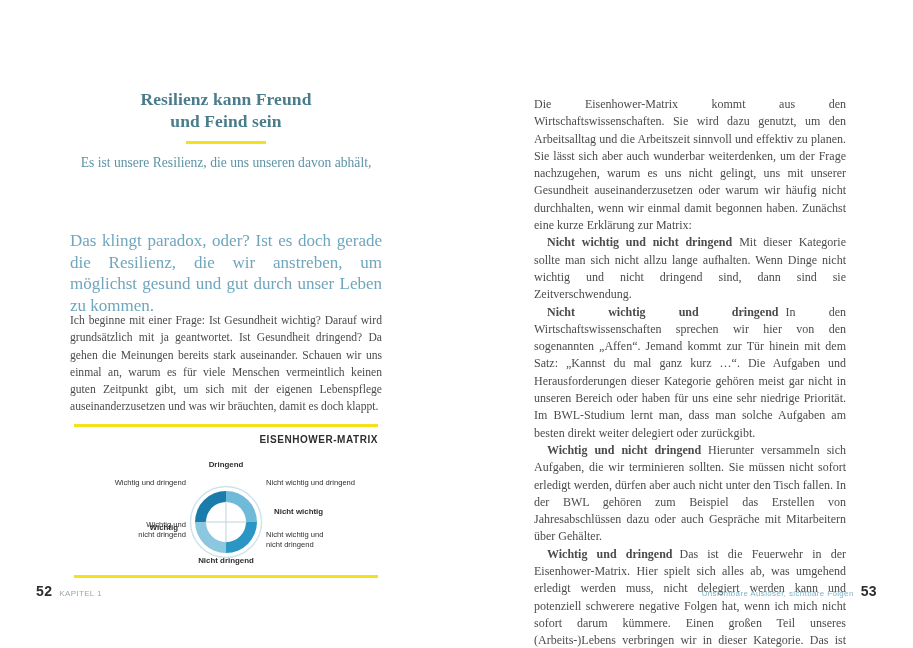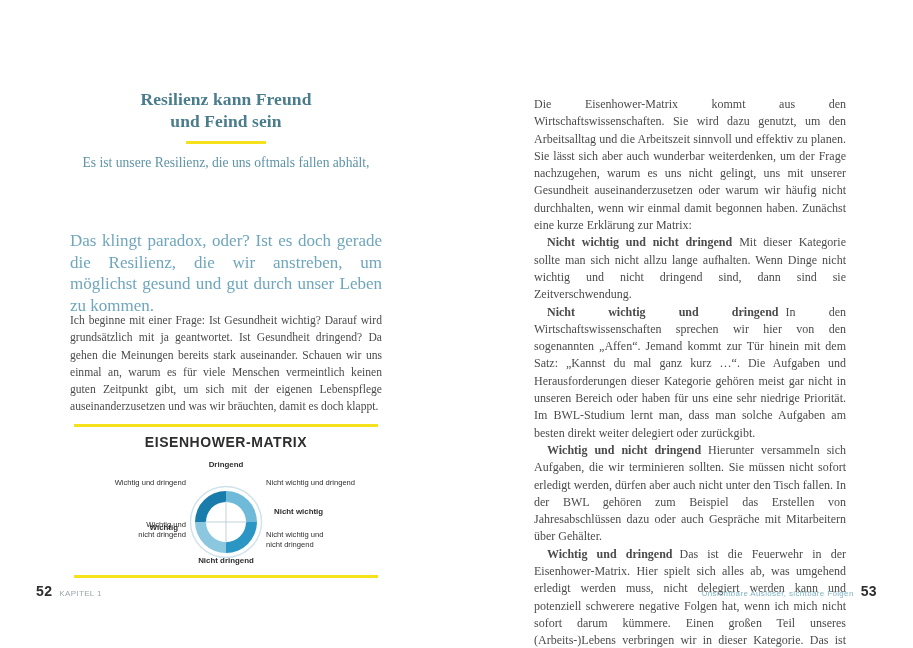--- a/index.html
+++ b/index.html
@@ -74,23 +74,23 @@
     width:304px;height:154px;
   }
   .fig-rule{
     position:absolute;left:0;width:304px;height:2.5px;
     background:#f5e21c;
   }
   .fig-rule.top{top:0;}
   .fig-rule.bottom{top:151px;}
   .fig-title{
     position:absolute;left:0;top:10px;width:304px;
-    text-align:center;
+    text-align:right;
     font-family:"Liberation Sans", sans-serif;
-    font-size:14px;
+    font-size:10px;
     font-weight:700;
     letter-spacing:0.55px;
     color:#2e2e2e;
   }
   .donut-wrap{
     position:absolute;
     left:108px;top:54px;
     width:88px;height:88px;
   }
   .fig-lbl{
@@ -146,21 +146,21 @@
   <div class="page page-left">
 
     <div class="chapter-title">
       <div>Resilienz kann Freund</div>
       <div>und Feind sein</div>
     </div>
 
     <div class="title-rule"></div>
 
     <div class="subtitle">
-      <div>Es ist unsere Resilienz, die uns oftmals fallen abhält,</div>
+      <div>Es ist unsere Resilienz, die uns unseren davon abhält,</div>
     </div>
 
     <div class="lead">Das klingt paradox, oder? Ist es doch gerade die Resilienz, die wir anstreben, um möglichst gesund und gut durch unser Leben zu kommen.</div>
 
     <div class="body-para">Ich beginne mit einer Frage: Ist Gesundheit wichtig? Darauf wird grundsätzlich mit ja geantwortet. Ist Gesundheit dringend? Da gehen die Meinungen bereits stark auseinander. Schauen wir uns einmal an, warum es für viele Menschen vermeintlich keinen guten Zeitpunkt gibt, um sich mit der eigenen Lebenspflege auseinanderzusetzen und was wir bräuchten, damit es doch klappt.</div>
 
     <div class="figure">
       <div class="fig-rule top"></div>
       <div class="fig-rule bottom"></div>
 

